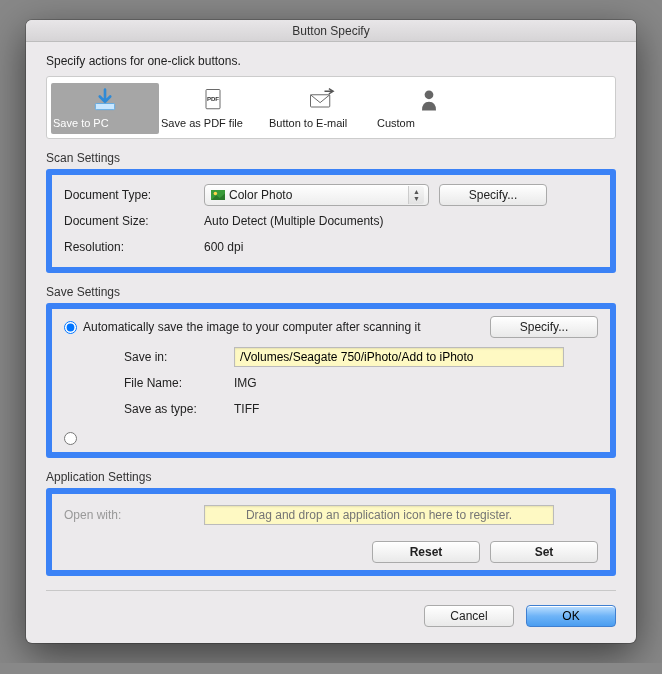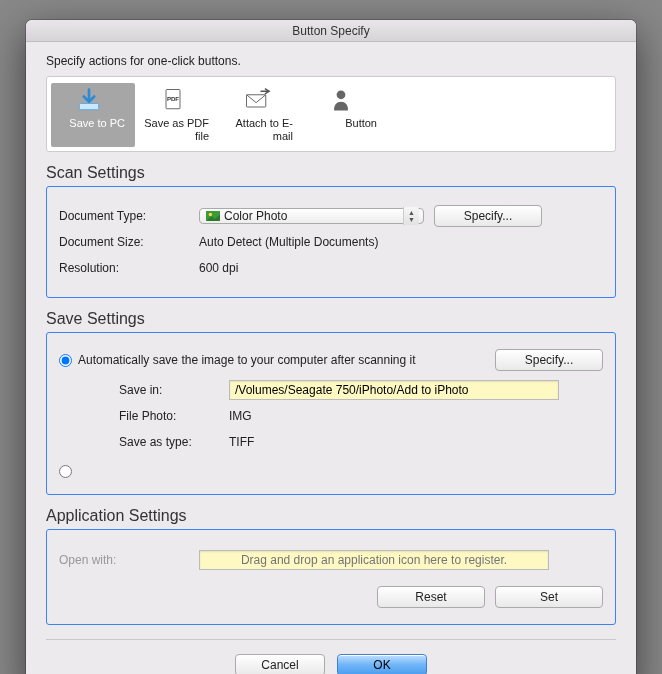--- a/index.html
+++ b/index.html
@@ -38,71 +38,71 @@
     margin-bottom: 8px;
   }
   .action-row {
     background: #fff;
     border: 1px solid #ccc;
     border-radius: 3px;
     display: flex;
     padding: 6px 0 4px 0;
   }
   .action-item {
-    width: 84px;
-    text-align: right;
-    padding: 2px 10px 4px 2px;
+    width: 108px;
+    text-align: left;
+    padding: 2px 2px 4px 2px;
     border-radius: 2px;
     font-size: 11px;
     line-height: 1.2;
     color: #222;
   }
   .action-item.selected {
     background: #a6a6a6;
     color: #fff;
     margin-left: 4px;
   }
   .action-icon {
     height: 30px;
     display: flex;
     align-items: center;
     justify-content: center;
     margin-bottom: 2px;
   }
   .action-icon svg { width: 28px; height: 28px; }
   .section-label {
-    font-size: 16px;
+    font-size: 12px;
     color: #333;
     margin-top: 12px;
     margin-bottom: 4px;
   }
   .panel {
-    border: 1px solid #3b82f6;
+    border: 6px solid #3b82f6;
     border-radius: 3px;
     background: #eceaec;
-    padding: 16px 12px;
+    padding: 7px 12px;
   }
   .row {
     display: flex;
     align-items: center;
     min-height: 26px;
     font-size: 12px;
     color: #222;
   }
   .row .label {
     width: 140px;
   }
   .row .value {
     flex: 1;
   }
   .dropdown {
     display: inline-flex;
     align-items: center;
     width: 225px;
-    height: 16px;
+    height: 22px;
     background: linear-gradient(#fff, #ededed);
     border: 1px solid #aaa;
     border-radius: 4px;
     padding: 0 4px 0 6px;
     position: relative;
     box-shadow: inset 0 1px 0 #fff;
   }
   .dropdown .dd-icon {
     width: 14px; height: 12px; margin-right: 4px;
   }
@@ -166,28 +166,28 @@
     align-items: center;
     padding: 4px 0;
   }
   .app-row .label { width: 140px; }
   .btn-group {
     display: flex;
     gap: 10px;
     justify-content: flex-end;
     margin-top: 12px;
   }
-  .btn-wide { width: 108px; }
+  .btn-wide { width: 108px; font-weight: bold; }
   .footer-sep {
     border-top: 1px solid #c8c8c8;
     margin: 14px 0;
   }
   .footer {
     display: flex;
-    justify-content: center;
+    justify-content: flex-end;
     gap: 12px;
   }
 </style>
 </head>
 <body>
 
 <div class="window">
   <div class="titlebar">
     <span>Button Specify</span>
   </div>
@@ -214,30 +214,30 @@
         <div>Save as PDF file</div>
       </div>
       <div class="action-item">
         <div class="action-icon">
           <svg viewBox="0 0 32 32">
               <rect x="4" y="10" width="22" height="14" rx="1" fill="#fff" stroke="#555"></rect>
               <path d="M4 10 L15 19 L26 10" stroke="#555" fill="none"></path>
               <path d="M20 6 L30 6 M25 3 L30 6 L25 9" stroke="#555" fill="none" stroke-width="1.5"></path>
             </svg>
         </div>
-        <div>Attach to E-mail</div>
+        <div>Button to E-mail</div>
       </div>
       <div class="action-item">
         <div class="action-icon">
           <svg viewBox="0 0 32 32">
               <circle cx="16" cy="10" r="5" fill="#666"></circle>
               <path d="M8 28 Q8 18 16 18 Q24 18 24 28 Z" fill="#666"></path>
             </svg>
         </div>
-        <div>Button</div>
+        <div>Custom</div>
       </div>
     </div>
 
     <div class="section-label">Scan Settings</div>
     <div class="panel">
       <div class="row">
         <div class="label">Document Type:</div>
         <div class="value" style="display:flex;align-items:center;gap:10px;">
           <div class="dropdown">
             <span class="dd-icon">
@@ -275,21 +275,21 @@
         <div class="mac-btn" style="width:108px;">
           <span>Specify...</span>
         </div>
       </div>
       <div class="indent-rows">
         <div class="row">
           <div class="label">Save in:</div>
           <input class="text-input" value="/Volumes/Seagate 750/iPhoto/Add to iPhoto" style="">
         </div>
         <div class="row">
-          <div class="label">File Photo:</div>
+          <div class="label">File Name:</div>
           <div class="value">IMG</div>
         </div>
         <div class="row">
           <div class="label">Save as type:</div>
           <div class="value">TIFF</div>
         </div>
       </div>
       <label class="radio-row">
         <input type="radio" name="savemode" style="">
       </label>

